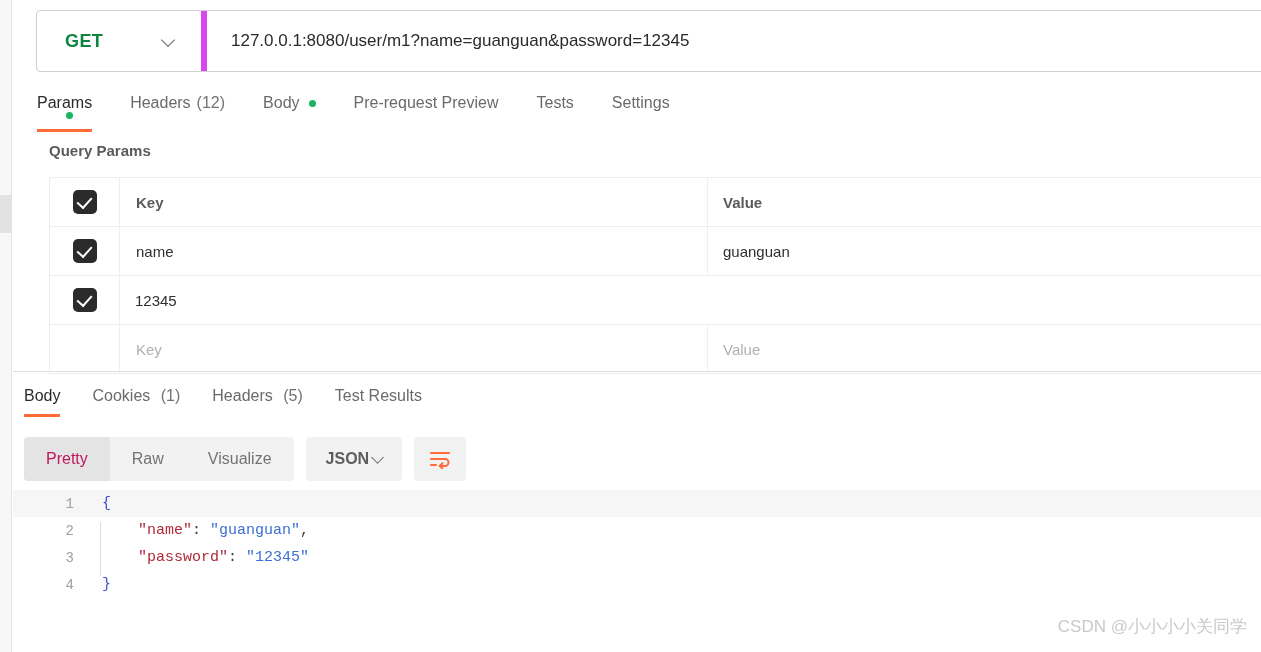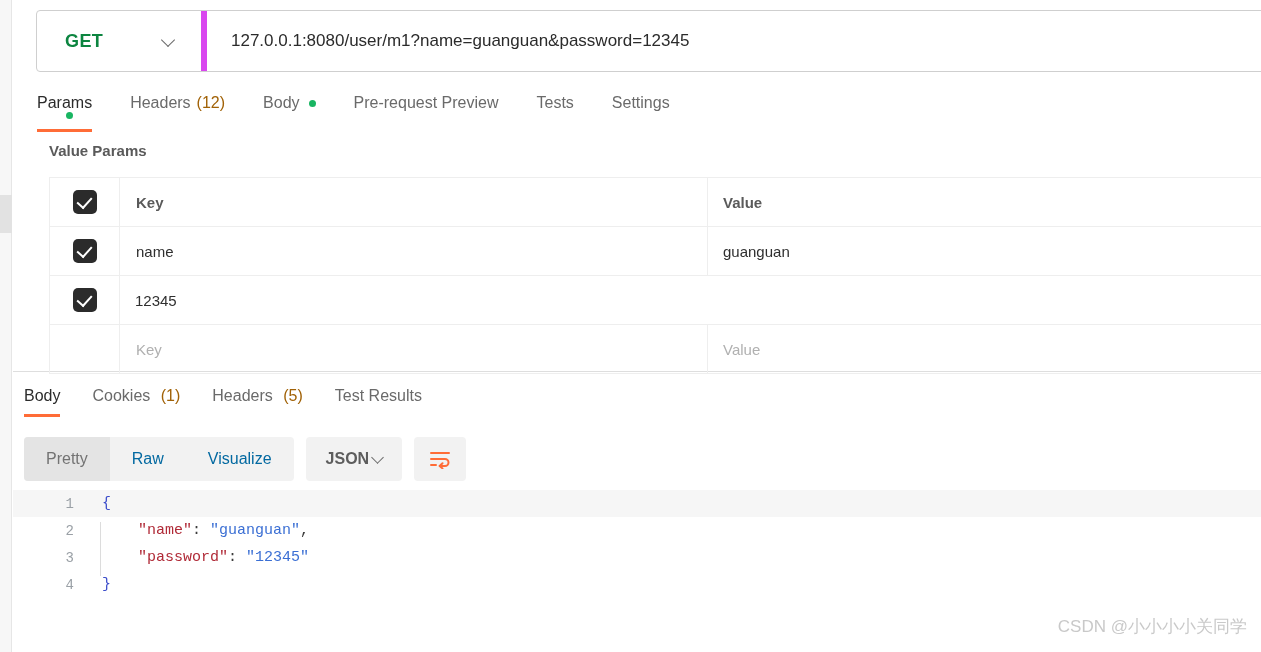--- a/index.html
+++ b/index.html
@@ -91,21 +91,21 @@
   .req-tab.active::after {
     content: ""; position: absolute;
     left: 0; right: 0; bottom: 0; height: 3px;
     background: #ff6c37;
   }
   .dot-green {
     width: 7px; height: 7px; border-radius: 50%;
     background: #19b562;
     margin-left: 9px;
   }
-  .count-green { color: #a16207; margin-left: 6px; }
+  .count-green { color: #737373; margin-left: 6px; }
 
   
   .section-title {
     position: absolute; left: 36px; top: 142px;
     font-size: 15px; font-weight: bold; color: #5a5a5a;
   }
   .params-table {
     position: absolute; left: 36px; top: 177px;
     width: 1230px;
     border: 1px solid #eeeeee;
@@ -182,24 +182,24 @@
     display: flex; align-items: center;
     background: #f2f2f2;
     border-radius: 4px;
     height: 44px;
     overflow: hidden;
   }
   .seg {
     height: 44px;
     padding: 0 22px;
     display: flex; align-items: center;
-    font-size: 16px; color: #0369a1;
-    cursor: pointer;
-  }
-  .seg.active { background: #e4e4e4; color: #737373; }
+    font-size: 16px; color: #737373;
+    cursor: pointer;
+  }
+  .seg.active { background: #e4e4e4; color: #be185d; }
   .fmt-select {
     margin-left: 12px;
     height: 44px;
     background: #f2f2f2;
     border-radius: 4px;
     display: flex; align-items: center;
     padding: 0 16px 0 20px;
     cursor: pointer;
   }
   .fmt-label { font-size: 16px; color: #5d5d5d; font-weight: bold; margin-right: 3px; }
@@ -289,21 +289,21 @@
     </div>
     <div class="req-tab">
       <span>Body</span>
       <span class="dot-green"></span>
     </div>
     <div class="req-tab">Pre-request Preview</div>
     <div class="req-tab">Tests</div>
     <div class="req-tab">Settings</div>
   </div>
 
-  <div class="section-title">Value Params</div>
+  <div class="section-title">Query Params</div>
 
   <div class="params-table">
     <div class="prow">
       <div class="pcell-check">
         <div class="cbox"></div>
       </div>
       <div class="pcell-key hdr">Key</div>
       <div class="pcell-val hdr">Value</div>
     </div>
 

